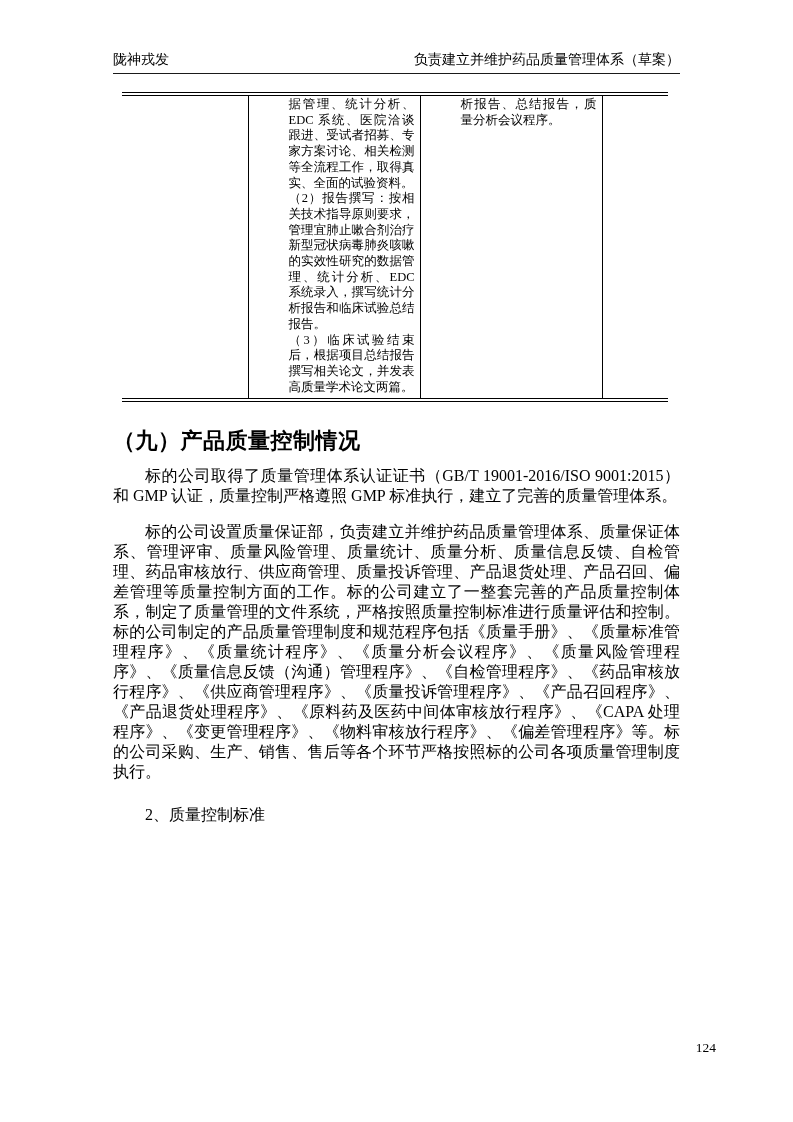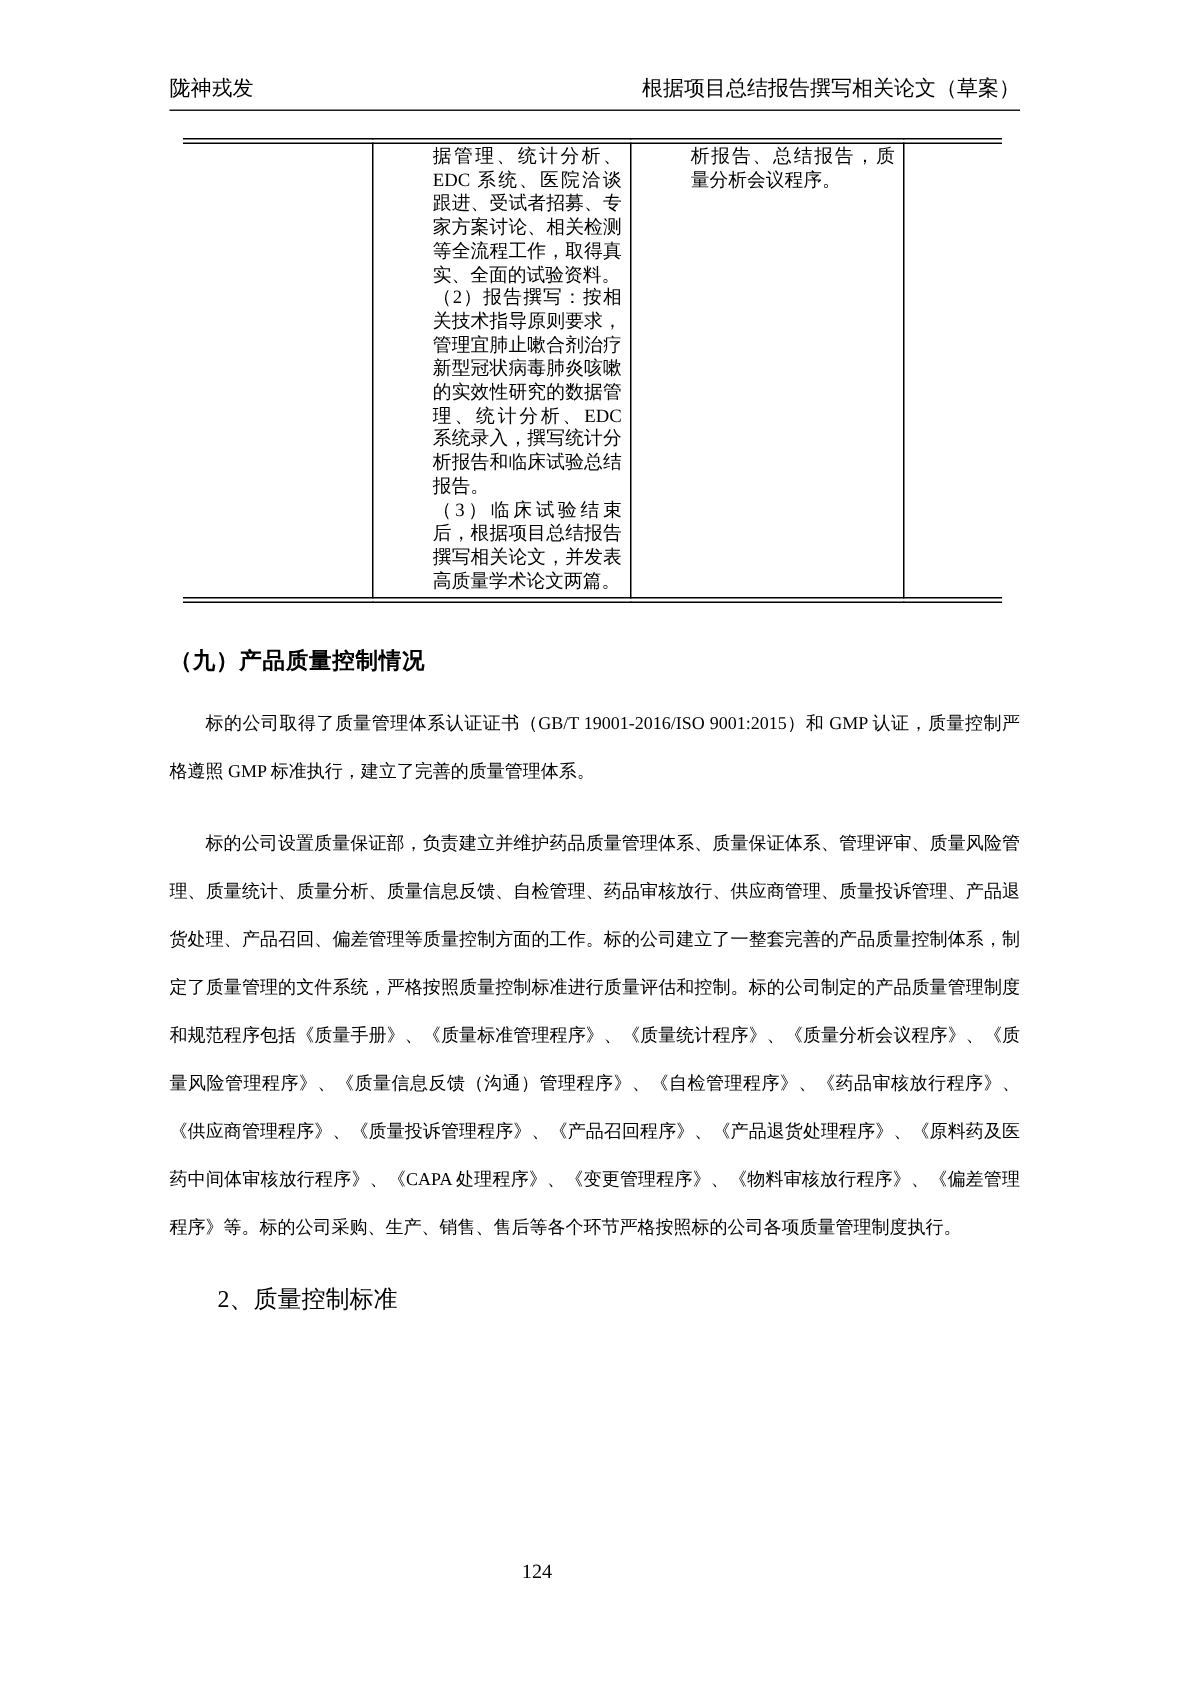--- a/index.html
+++ b/index.html
@@ -53,63 +53,63 @@
     padding-left: 40px;
   }
   table.cont-table td p {
     margin: 0;
     text-align: justify;
   }
   
   .section-heading {
     font-family: Liberation Serif, serif;
     font-weight: bold;
-    font-size: 15px;
+    font-size: 22px;
     line-height: 26px;
     letter-spacing: 0.5px;
     margin: 26px 0 0 0;
   }
   .subheading {
     font-size: 16px;
     line-height: 22px;
     margin: 22px 0 0 0;
     text-indent: 2em;
   }
   .subheading.second {
   }
   .body-para {
-    font-size: 12px;
-    line-height: 32px;
+    font-size: 16px;
+    line-height: 20px;
     margin: 12px 0 0 0;
     text-indent: 2em;
     text-align: justify;
     text-align-last: left;
   }
   .body-para.p2 {
     margin-top: 16px;
   }
   
   .page-footer {
     position: absolute;
     left: 0;
     right: 0;
     top: 1040px;
-    text-align: center;
+    text-align: right;
     font-size: 13.5px;
   }
 </style>
 </head>
 <body>
 
 <div class="page">
   <div class="content">
 
     <div class="page-header">
       <span>陇神戎发</span>
-      <span>根据项目总结报告撰写相关论文（草案）</span>
+      <span>负责建立并维护药品质量管理体系（草案）</span>
     </div>
 
     <table class="cont-table">
       <colgroup>
         <col style="width:126px">
         <col style="width:172px">
         <col style="width:182px">
         <col style="width:66px">
       </colgroup>
       <tbody>

